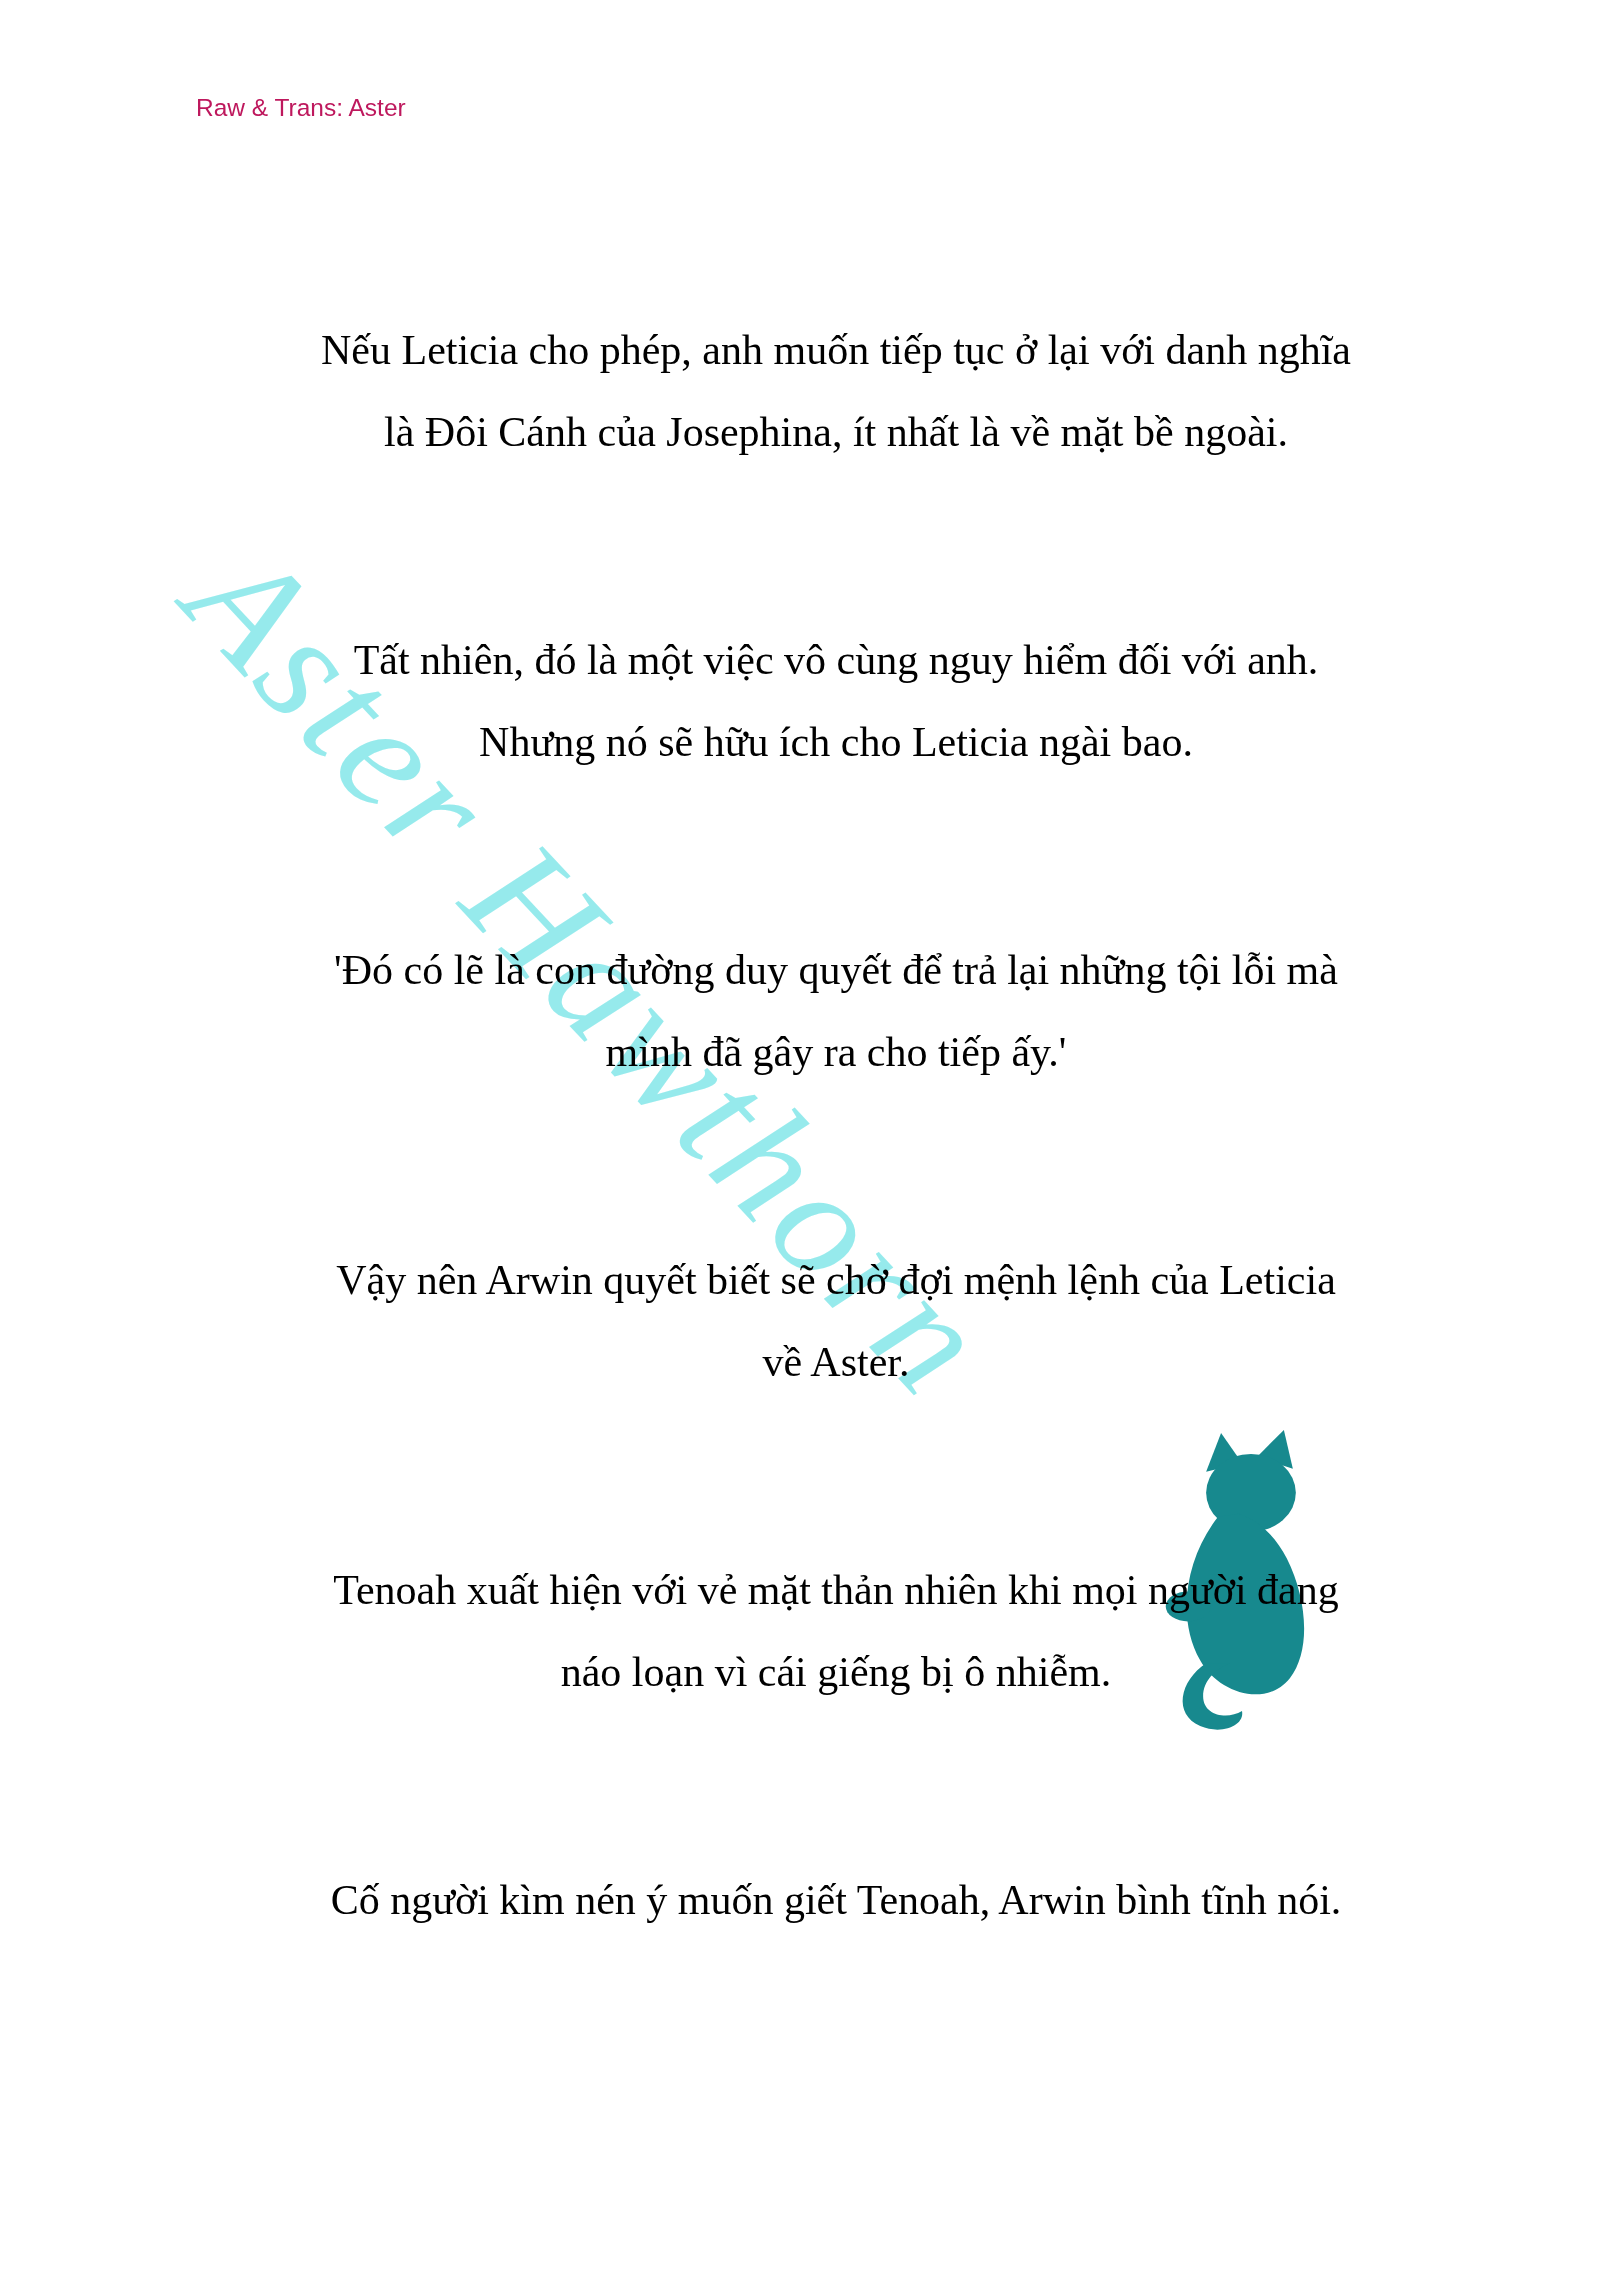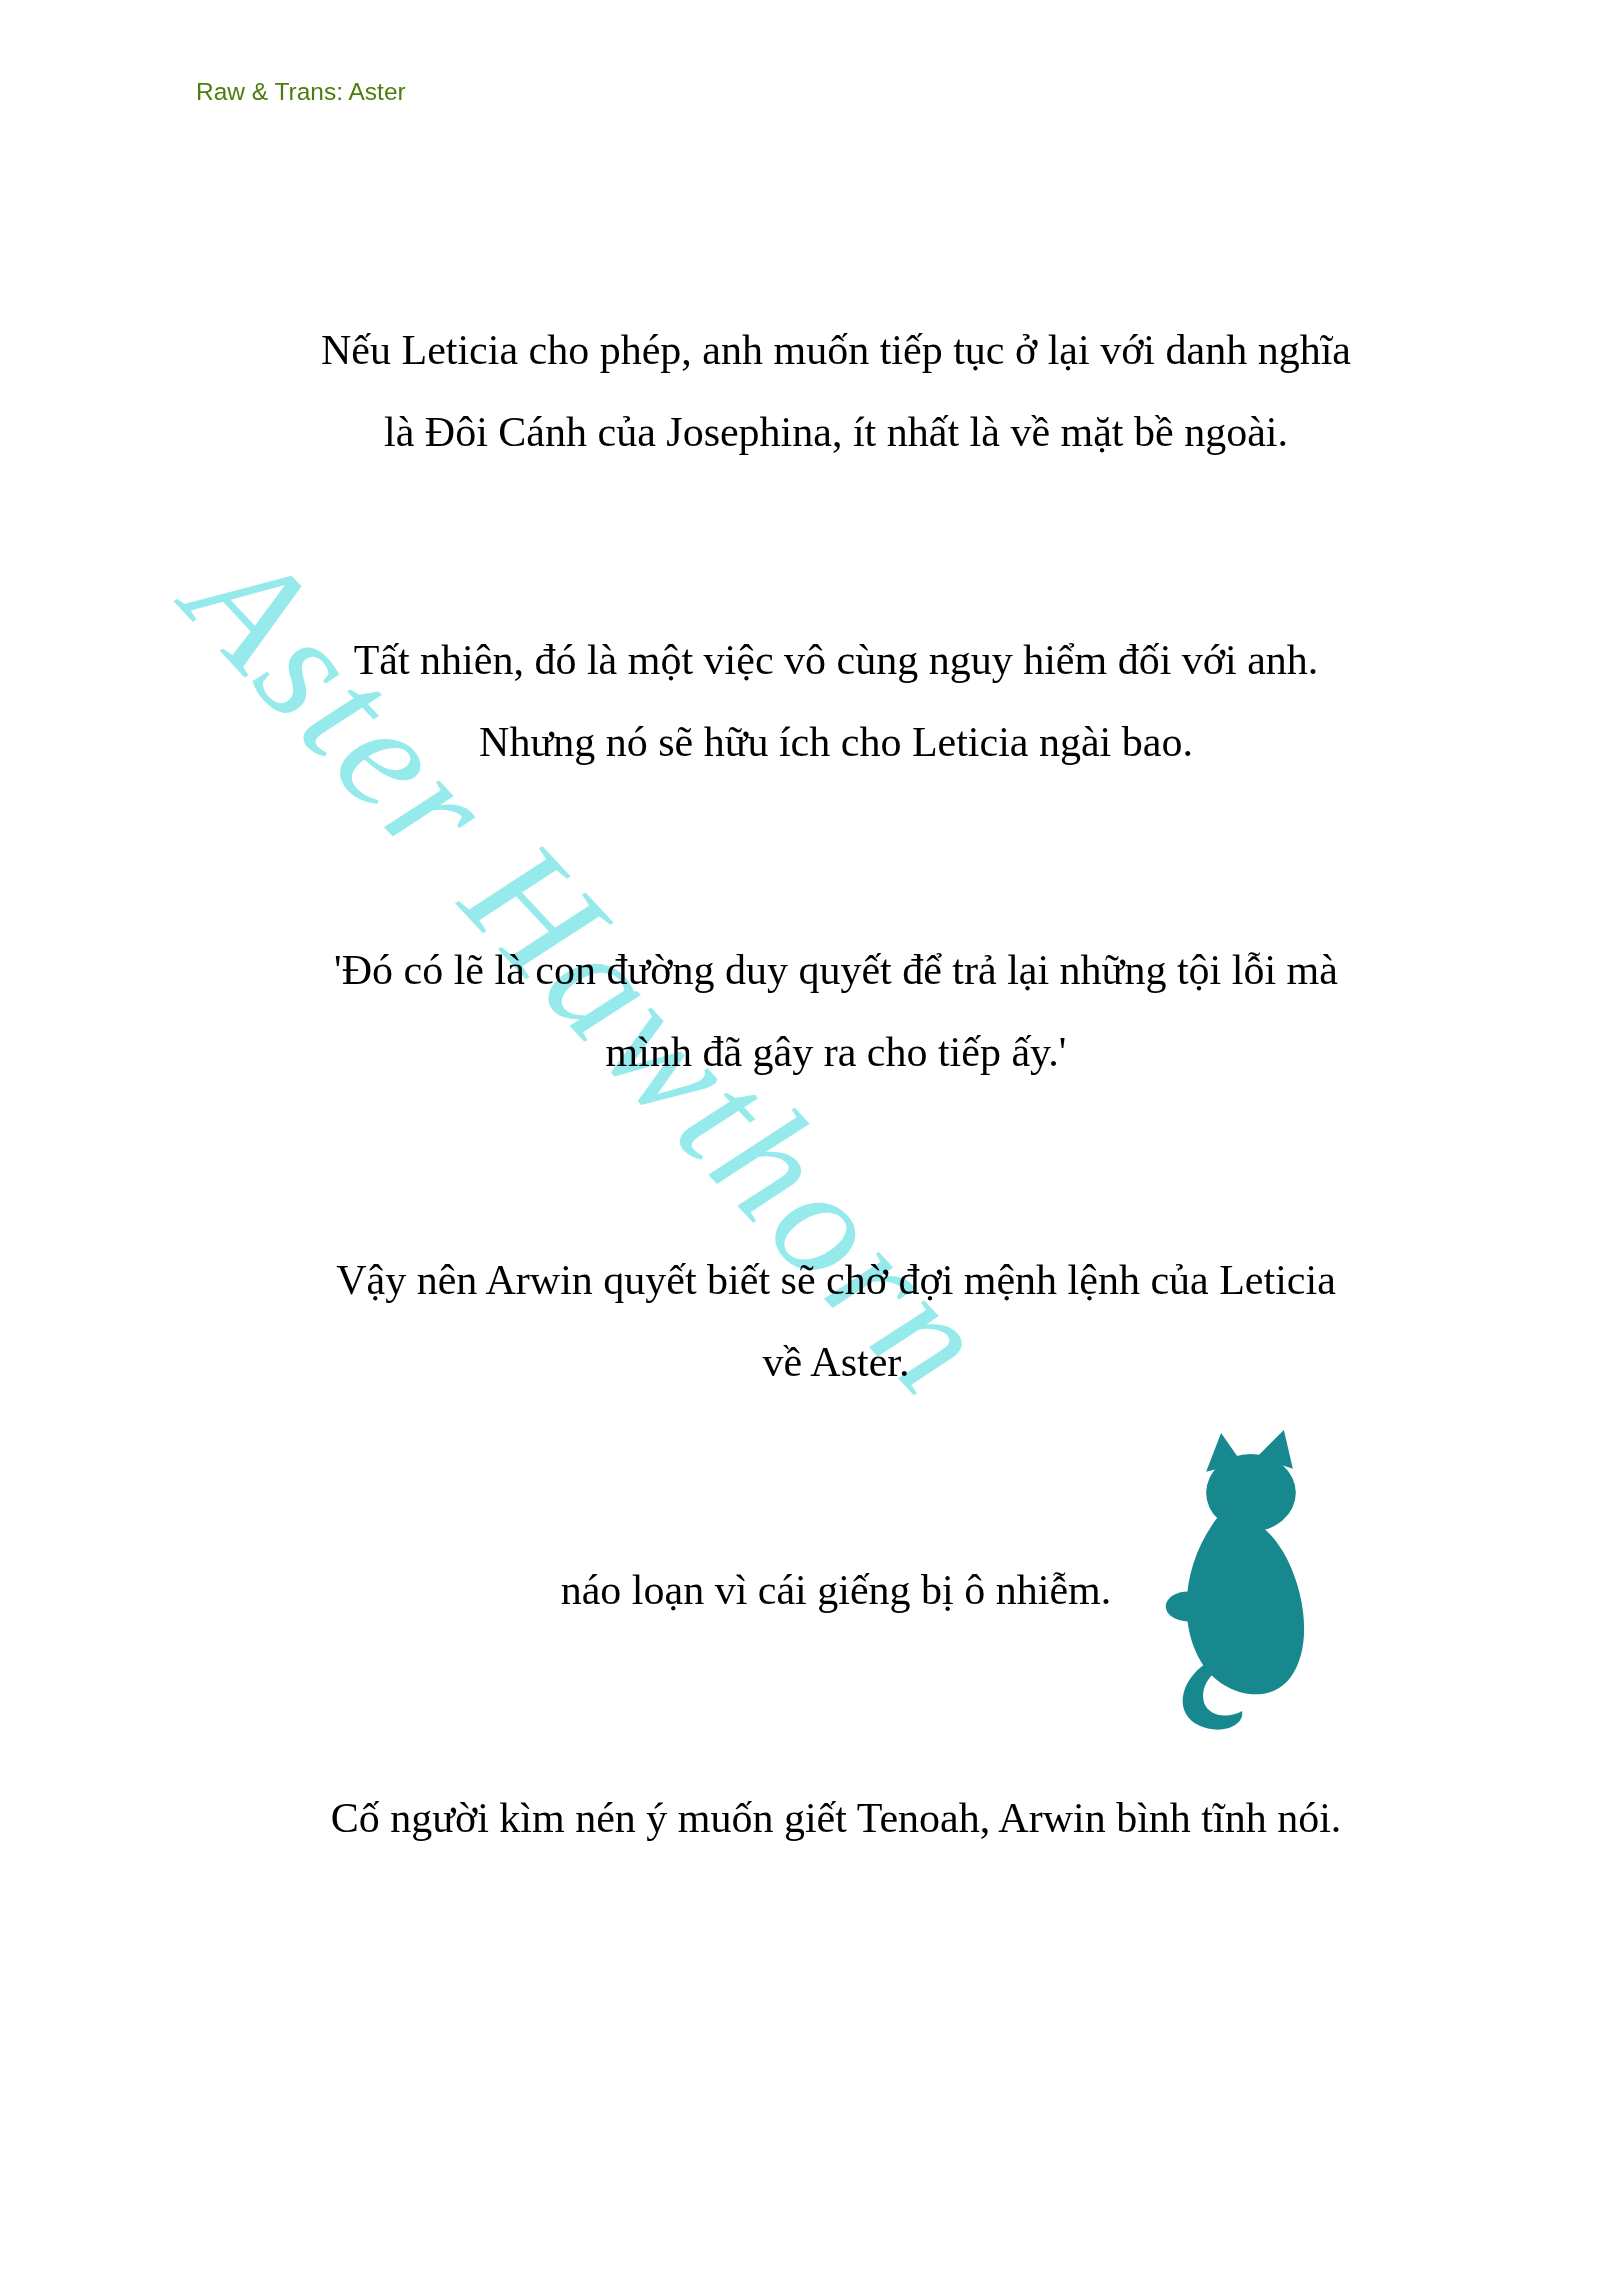--- a/index.html
+++ b/index.html
@@ -7,24 +7,24 @@
     position: relative;
     width: 1621px;
     height: 2293px;
     background: #ffffff;
     overflow: hidden;
     font-family: "Liberation Serif", serif;
   }
   .credit {
     position: absolute;
     left: 196px;
-    top: 78px;
+    top: 94px;
     font-family: "Liberation Sans", sans-serif;
     font-size: 24.5px;
-    color: #4d7c0f;
+    color: #be185d;
     z-index: 3;
   }
   .watermark {
     position: absolute;
     left: 284px;
     top: 510px;
     transform: rotate(47deg);
     transform-origin: 0 0;
     font-family: "Liberation Serif", serif;
     font-style: italic;
@@ -83,20 +83,21 @@
       <div class="line">'Đó có lẽ là con đường duy quyết để trả lại những tội lỗi mà</div>
       <div class="line">mình đã gây ra cho tiếp ấy.'</div>
     </div>
 
     <div class="paragraph">
       <div class="line">Vậy nên Arwin quyết biết sẽ chờ đợi mệnh lệnh của Leticia</div>
       <div class="line">về Aster.</div>
     </div>
 
     <div class="paragraph">
+      <div class="line">Tenoah xuất hiện với vẻ mặt thản nhiên khi mọi người đang</div>
       <div class="line">náo loạn vì cái giếng bị ô nhiễm.</div>
     </div>
 
     <div class="paragraph">
       <div class="line">Cố người kìm nén ý muốn giết Tenoah, Arwin bình tĩnh nói.</div>
     </div>
 
   </div>
 
   <svg class="cat" viewBox="0 0 110 210" xmlns="http://www.w3.org/2000/svg" aria-hidden="true">

